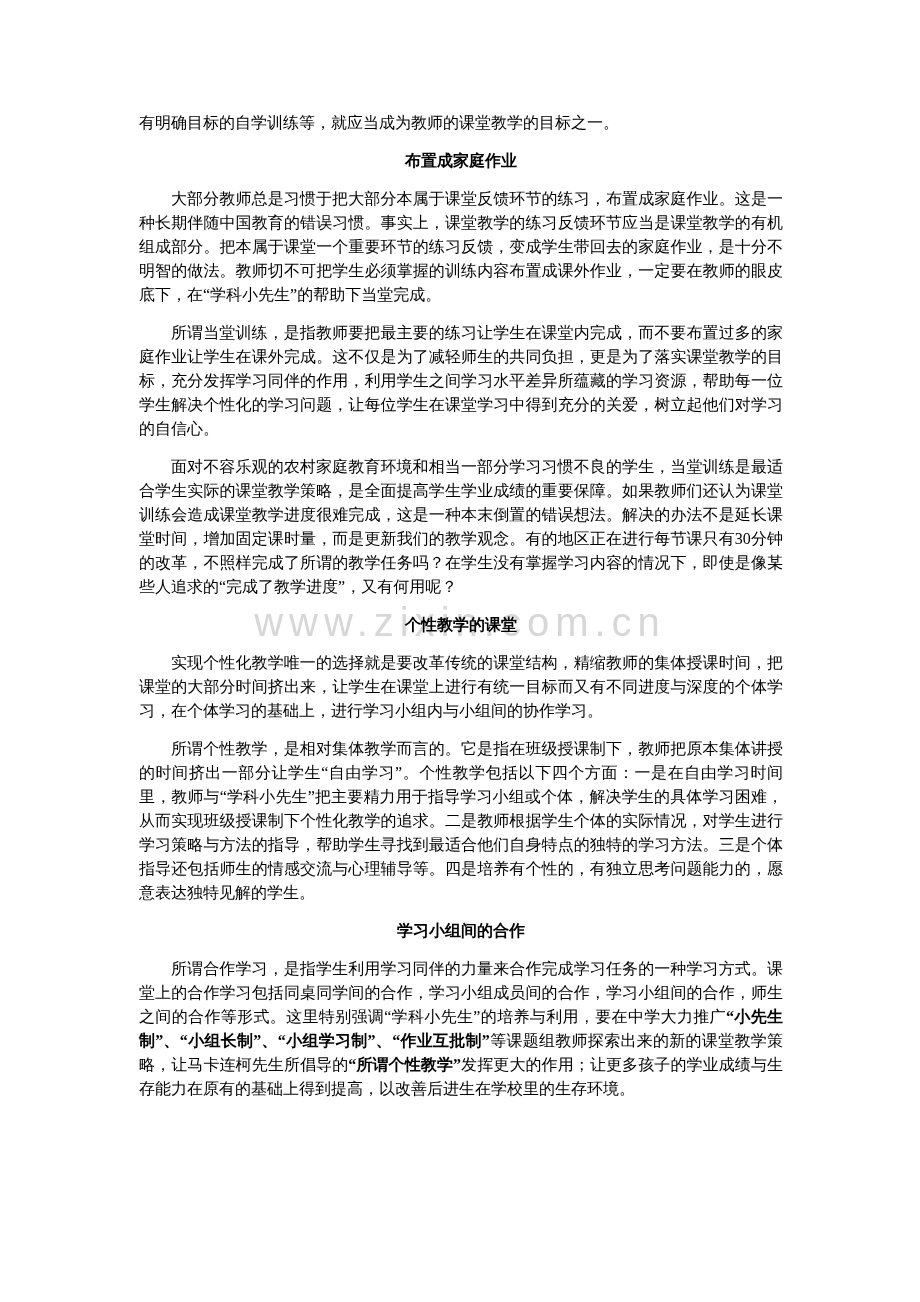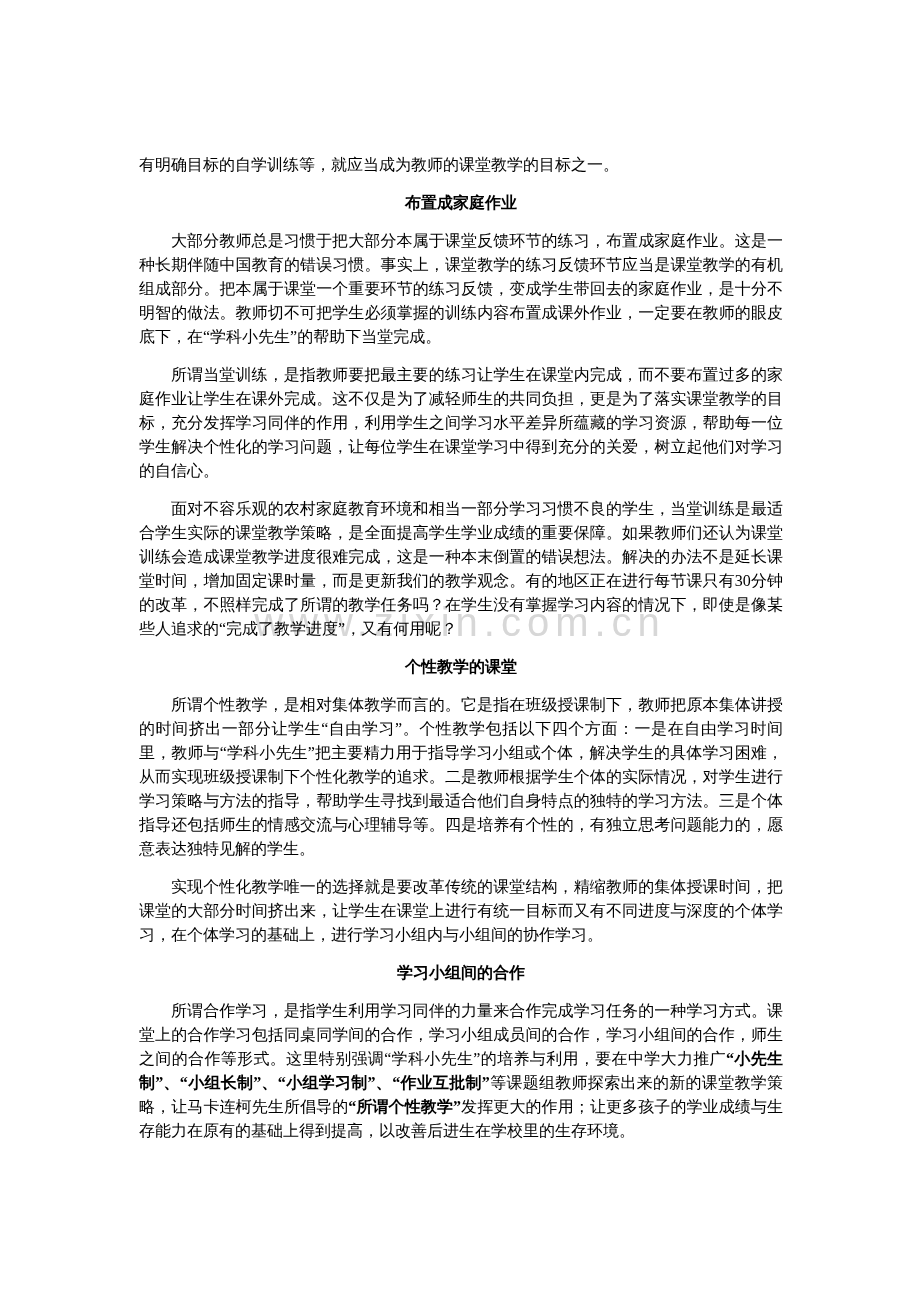--- a/index.html
+++ b/index.html
@@ -40,21 +40,21 @@
     width: 644px;
     z-index: 1;
     font-size: 16px;
     line-height: 24px;
     text-align: justify;
   }
   .para {
     text-indent: 2em;
     margin-bottom: 14px;
   }
-  .para.no-indent { text-indent: 0; margin-top: 42px; }
+  .para.no-indent { text-indent: 0; }
   .heading {
     font-size: 16px;
     line-height: 24px;
     font-weight: bold;
     text-align: center;
     text-indent: 0;
     margin: 8px 0 14px 0;
   }
   .bold { font-weight: bold; }
 </style>
@@ -72,23 +72,23 @@
     <h2 class="heading">布置成家庭作业</h2>
 
     <p class="para">大部分教师总是习惯于把大部分本属于课堂反馈环节的练习，布置成家庭作业。这是一种长期伴随中国教育的错误习惯。事实上，课堂教学的练习反馈环节应当是课堂教学的有机组成部分。把本属于课堂一个重要环节的练习反馈，变成学生带回去的家庭作业，是十分不明智的做法。教师切不可把学生必须掌握的训练内容布置成课外作业，一定要在教师的眼皮底下，在“学科小先生”的帮助下当堂完成。</p>
 
     <p class="para">所谓当堂训练，是指教师要把最主要的练习让学生在课堂内完成，而不要布置过多的家庭作业让学生在课外完成。这不仅是为了减轻师生的共同负担，更是为了落实课堂教学的目标，充分发挥学习同伴的作用，利用学生之间学习水平差异所蕴藏的学习资源，帮助每一位学生解决个性化的学习问题，让每位学生在课堂学习中得到充分的关爱，树立起他们对学习的自信心。</p>
 
     <p class="para">面对不容乐观的农村家庭教育环境和相当一部分学习习惯不良的学生，当堂训练是最适合学生实际的课堂教学策略，是全面提高学生学业成绩的重要保障。如果教师们还认为课堂训练会造成课堂教学进度很难完成，这是一种本末倒置的错误想法。解决的办法不是延长课堂时间，增加固定课时量，而是更新我们的教学观念。有的地区正在进行每节课只有30分钟的改革，不照样完成了所谓的教学任务吗？在学生没有掌握学习内容的情况下，即使是像某些人追求的“完成了教学进度”，又有何用呢？</p>
 
     <h2 class="heading">个性教学的课堂</h2>
 
+    <p class="para">实现个性化教学唯一的选择就是要改革传统的课堂结构，精缩教师的集体授课时间，把课堂的大部分时间挤出来，让学生在课堂上进行有统一目标而又有不同进度与深度的个体学习，在个体学习的基础上，进行学习小组内与小组间的协作学习。</p>
+
     <p class="para">所谓个性教学，是相对集体教学而言的。它是指在班级授课制下，教师把原本集体讲授的时间挤出一部分让学生“自由学习”。个性教学包括以下四个方面：一是在自由学习时间里，教师与“学科小先生”把主要精力用于指导学习小组或个体，解决学生的具体学习困难，从而实现班级授课制下个性化教学的追求。二是教师根据学生个体的实际情况，对学生进行学习策略与方法的指导，帮助学生寻找到最适合他们自身特点的独特的学习方法。三是个体指导还包括师生的情感交流与心理辅导等。四是培养有个性的，有独立思考问题能力的，愿意表达独特见解的学生。</p>
-
-    <p class="para">实现个性化教学唯一的选择就是要改革传统的课堂结构，精缩教师的集体授课时间，把课堂的大部分时间挤出来，让学生在课堂上进行有统一目标而又有不同进度与深度的个体学习，在个体学习的基础上，进行学习小组内与小组间的协作学习。</p>
 
     <h2 class="heading">学习小组间的合作</h2>
 
     <p class="para"><span>所谓合作学习，是指学生利用学习同伴的力量来合作完成学习任务的一种学习方式。课堂上的合作学习包括同桌同学间的合作，学习小组成员间的合作，学习小组间的合作，师生之间的合作等形式。这里特别强调“学科小先生”的培养与利用，要在中学大力推广</span><span class="bold">“小先生制”、“小组长制”、“小组学习制”、“作业互批制”</span><span>等课题组教师探索出来的新的课堂教学策略，让马卡连柯先生所倡导的</span><span class="bold">“所谓个性教学”</span><span>发挥更大的作用；让更多孩子的学业成绩与生存能力在原有的基础上得到提高，以改善后进生在学校里的生存环境。</span></p>
 
 
   </div>
 </div>
 
 </body></html>

